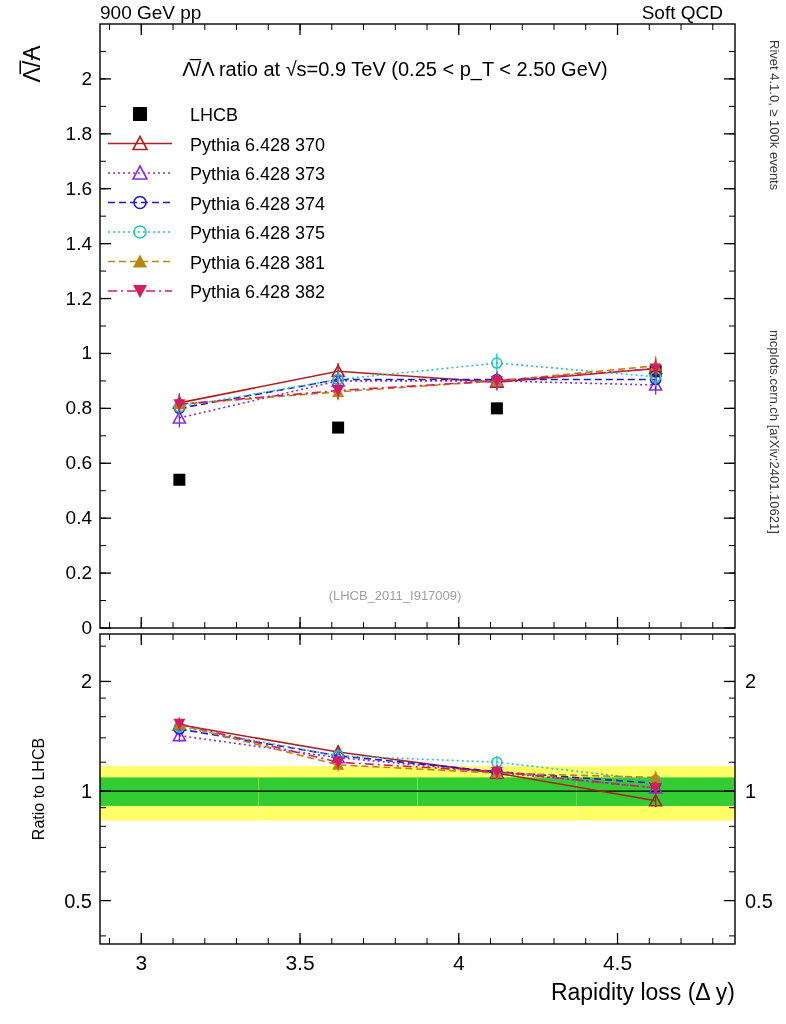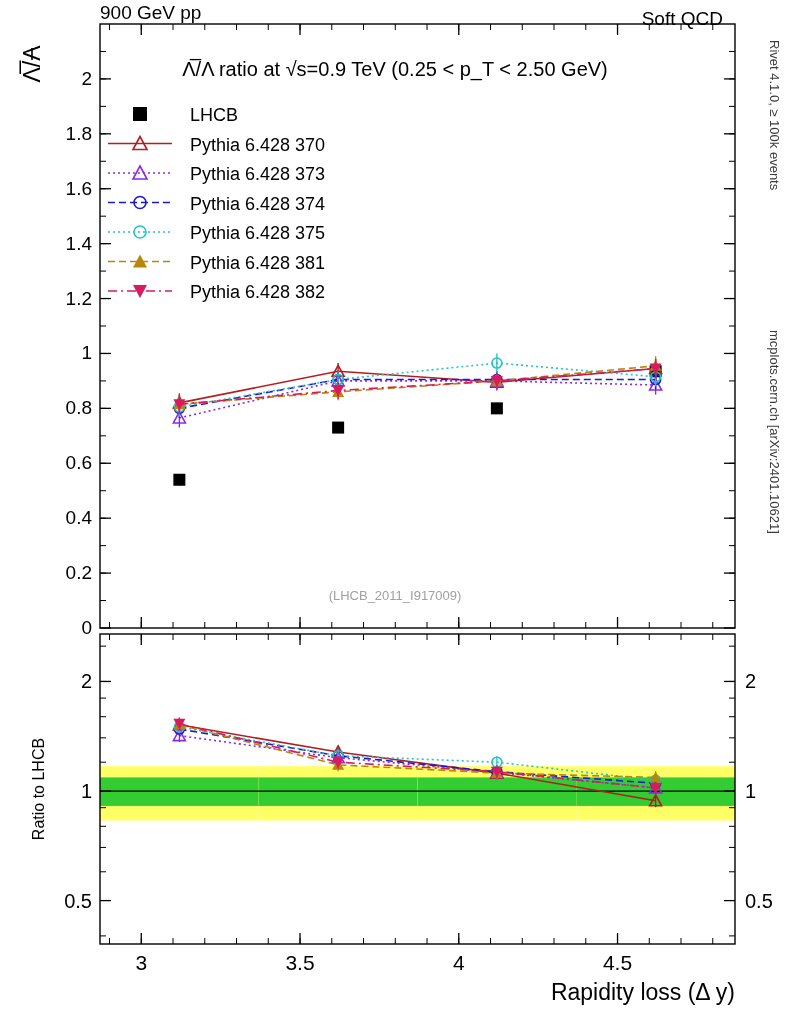--- a/index.html
+++ b/index.html
@@ -11,21 +11,21 @@
   .vert{writing-mode:vertical-rl;}
   svg{display:block;}
   .sideinfo{font-size:13px;color:#3a3a3a;}
 </style>
 </head>
 <body>
 
 <div id="root">
 
   <div class="abs txt hdr" style="left:100px;top:2px;">900 GeV pp</div>
-  <div class="abs txt hdr" style="right:63px;top:8px;">Soft QCD</div>
+  <div class="abs txt hdr" style="right:63px;top:2px;">Soft QCD</div>
 
   <div class="abs vert sideinfo txt" style="right:4px;top:40px;">Rivet 4.1.0, ≥ 100k events</div>
   <div class="abs vert sideinfo txt" style="right:4px;top:330px;">mcplots.cern.ch [arXiv:2401.10621]</div>
 
   <svg id="canvas" width="786" height="1024" class="abs" style="left:0;top:0;">
       <g>
         <rect x="100" y="766.2073411748399" width="158.75" height="54.279573745988955" fill="#ffff66"></rect>
         <rect x="100" y="777.404646071263" width="158.75" height="28.534462952779904" fill="#33cc33"></rect>
         <rect x="258.75" y="766.2073411748399" width="158.75" height="54.279573745988955" fill="#ffff66"></rect>
         <rect x="258.75" y="777.404646071263" width="158.75" height="28.534462952779904" fill="#33cc33"></rect>

